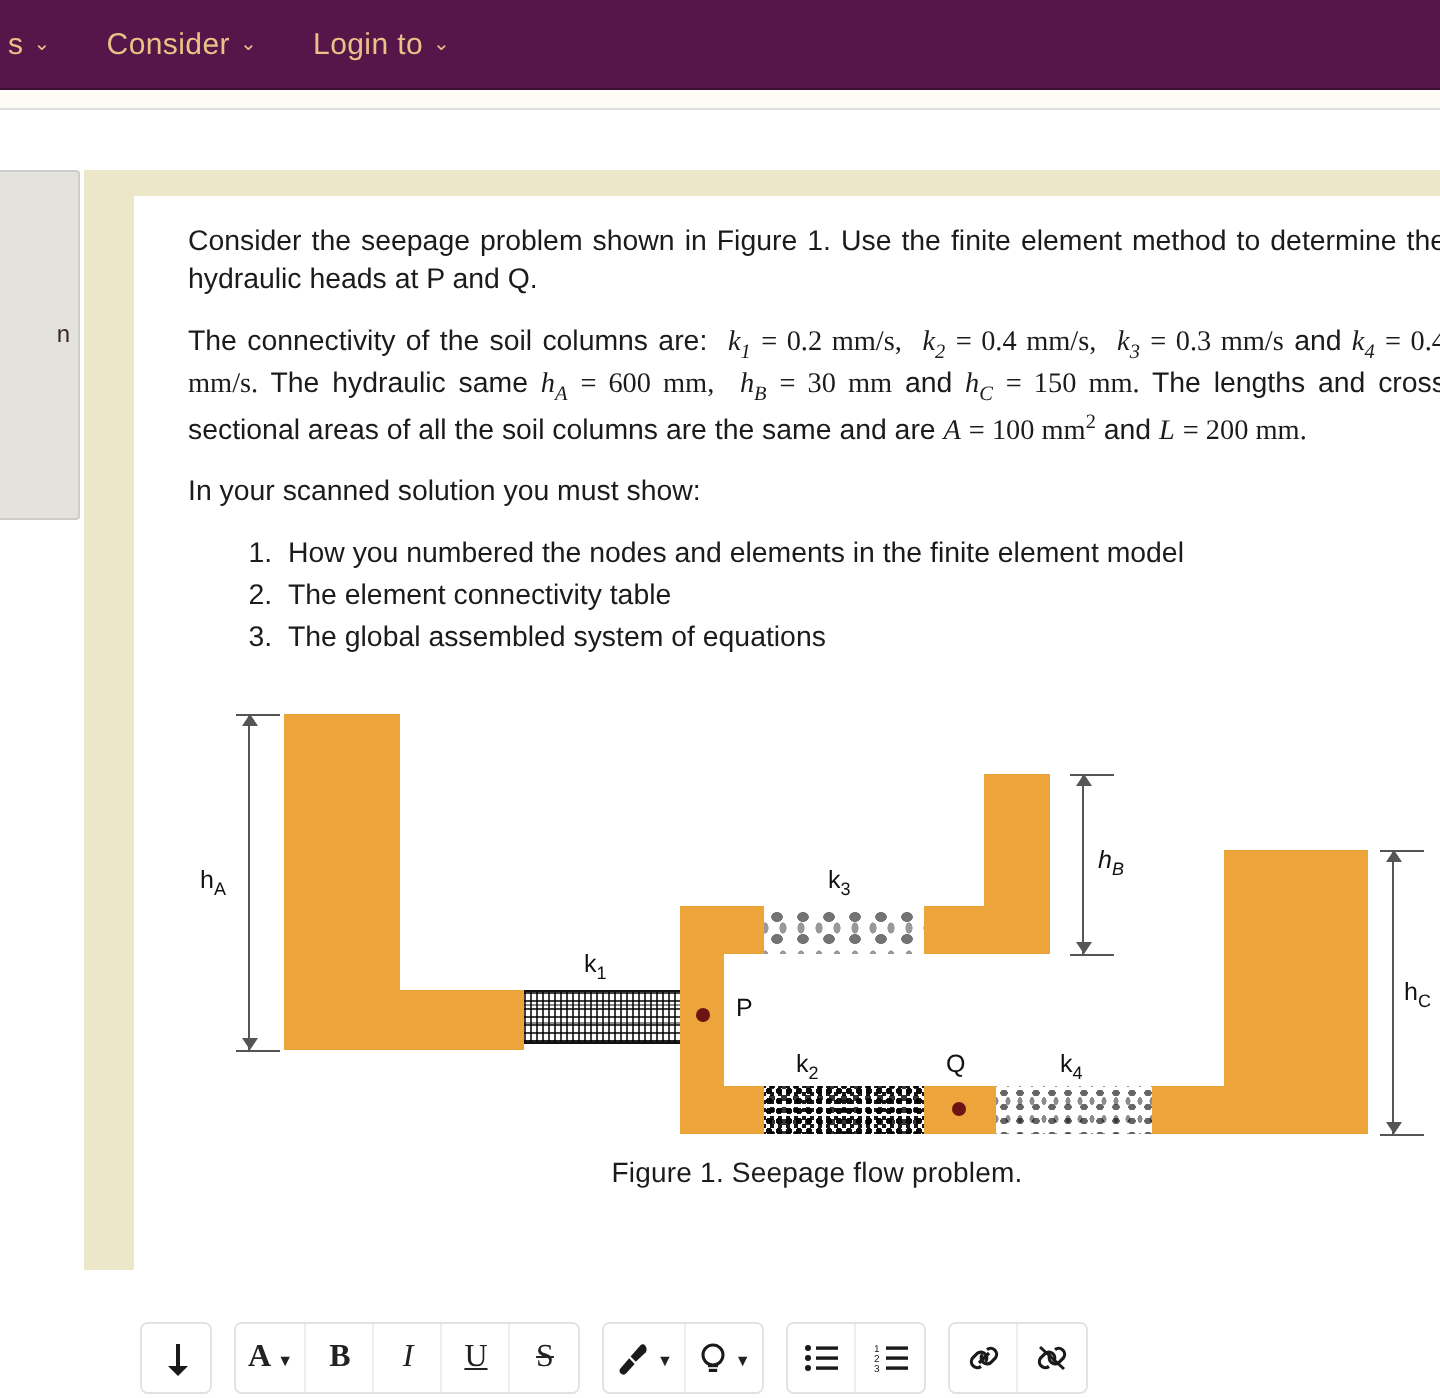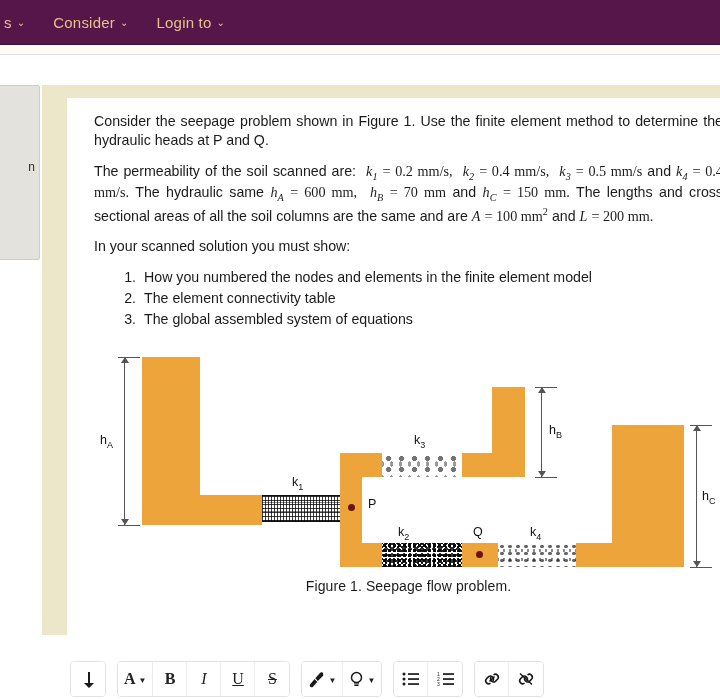--- a/index.html
+++ b/index.html
@@ -227,35 +227,35 @@
   <div class="lp-text">n</div>
 </div>
 
 <div class="cardframe">
 <div class="cardwhite">
 
   <div class="qtext">
 
     <p>Consider the seepage problem shown in Figure 1. Use the finite element method to determine the hydraulic heads at P and Q.</p>
 
-    <p class="p2"><span>The permeability of the soil scanned are:</span>
+    <p class="p2"><span>The connectivity of the soil columns are:</span>
       &nbsp;<span class="mi">k</span><sub class="mi">1</sub>
       <span class="mr">= 0.2 mm/s,</span>
       &nbsp;<span class="mi">k</span><sub class="mi">2</sub>
       <span class="mr">= 0.4 mm/s,</span>
       &nbsp;<span class="mi">k</span><sub class="mi">3</sub>
-      <span class="mr">= 0.5 mm/s</span>
+      <span class="mr">= 0.3 mm/s</span>
       <span>and</span>
       <span class="mi">k</span><sub class="mi">4</sub>
       <span class="mr">= 0.4 mm/s.</span>
       <span>The hydraulic same</span>
       <span class="mi">h</span><sub class="mi">A</sub>
       <span class="mr">= 600 mm,</span>
       &nbsp;<span class="mi">h</span><sub class="mi">B</sub>
-      <span class="mr">= 70 mm</span>
+      <span class="mr">= 30 mm</span>
       <span>and</span>
       <span class="mi">h</span><sub class="mi">C</sub>
       <span class="mr">= 150 mm.</span>
       <span>The lengths and cross sectional areas of all the soil columns are the same and are</span>
       <span class="mi">A</span>
       <span class="mr">= 100 mm</span><sup class="mr">2</sup>
       <span>and</span>
       <span class="mi">L</span>
       <span class="mr">= 200 mm.</span>
     </p>
@@ -316,21 +316,21 @@
     <div class="dim" style="left:30px;top:8px;height:168px;"></div>
     <div class="tick" style="left:24px;top:8px;width:22px;"></div>
     <div class="tick" style="left:24px;top:176px;width:22px;"></div>
     <div class="lbl" style="left:6px;top:84px;">
       <span>h</span><sub>A</sub>
     </div>
 
     <div class="dim" style="left:447px;top:38px;height:90px;"></div>
     <div class="tick" style="left:441px;top:38px;width:22px;"></div>
     <div class="tick" style="left:441px;top:128px;width:22px;"></div>
-    <div class="lbl" style="left:455px;top:74px;">
+    <div class="lbl" style="left:455px;top:74px;font-style:italic;">
       <span>h</span><sub>B</sub>
     </div>
 
     <div class="dim" style="left:602px;top:76px;height:142px;"></div>
     <div class="tick" style="left:596px;top:76px;width:22px;"></div>
     <div class="tick" style="left:596px;top:218px;width:22px;"></div>
     <div class="lbl" style="left:608px;top:140px;">
       <span>h</span><sub>C</sub>
     </div>
 

